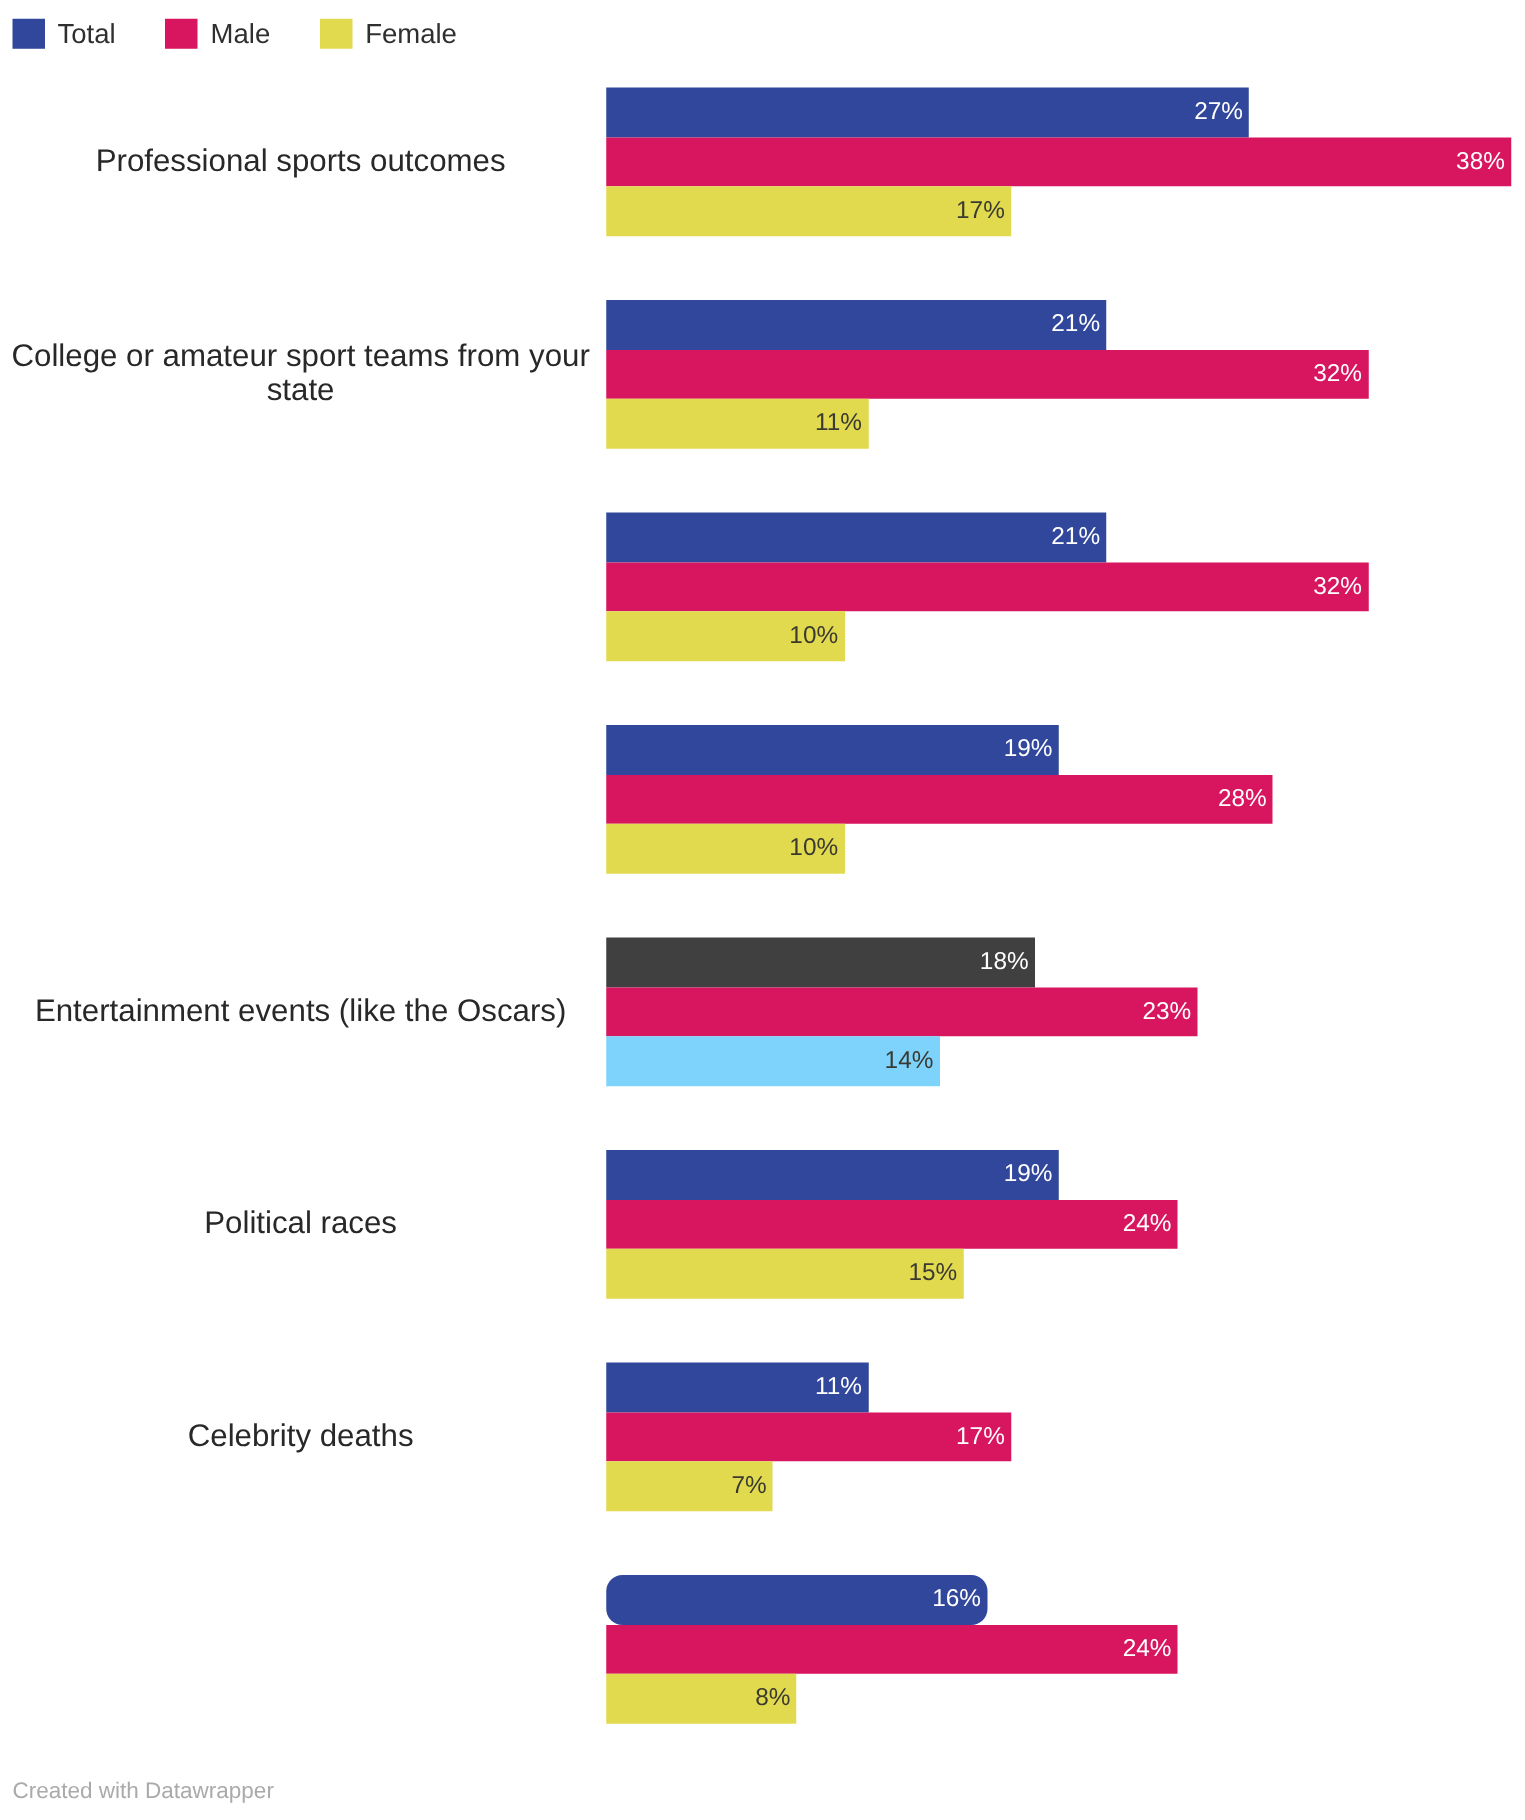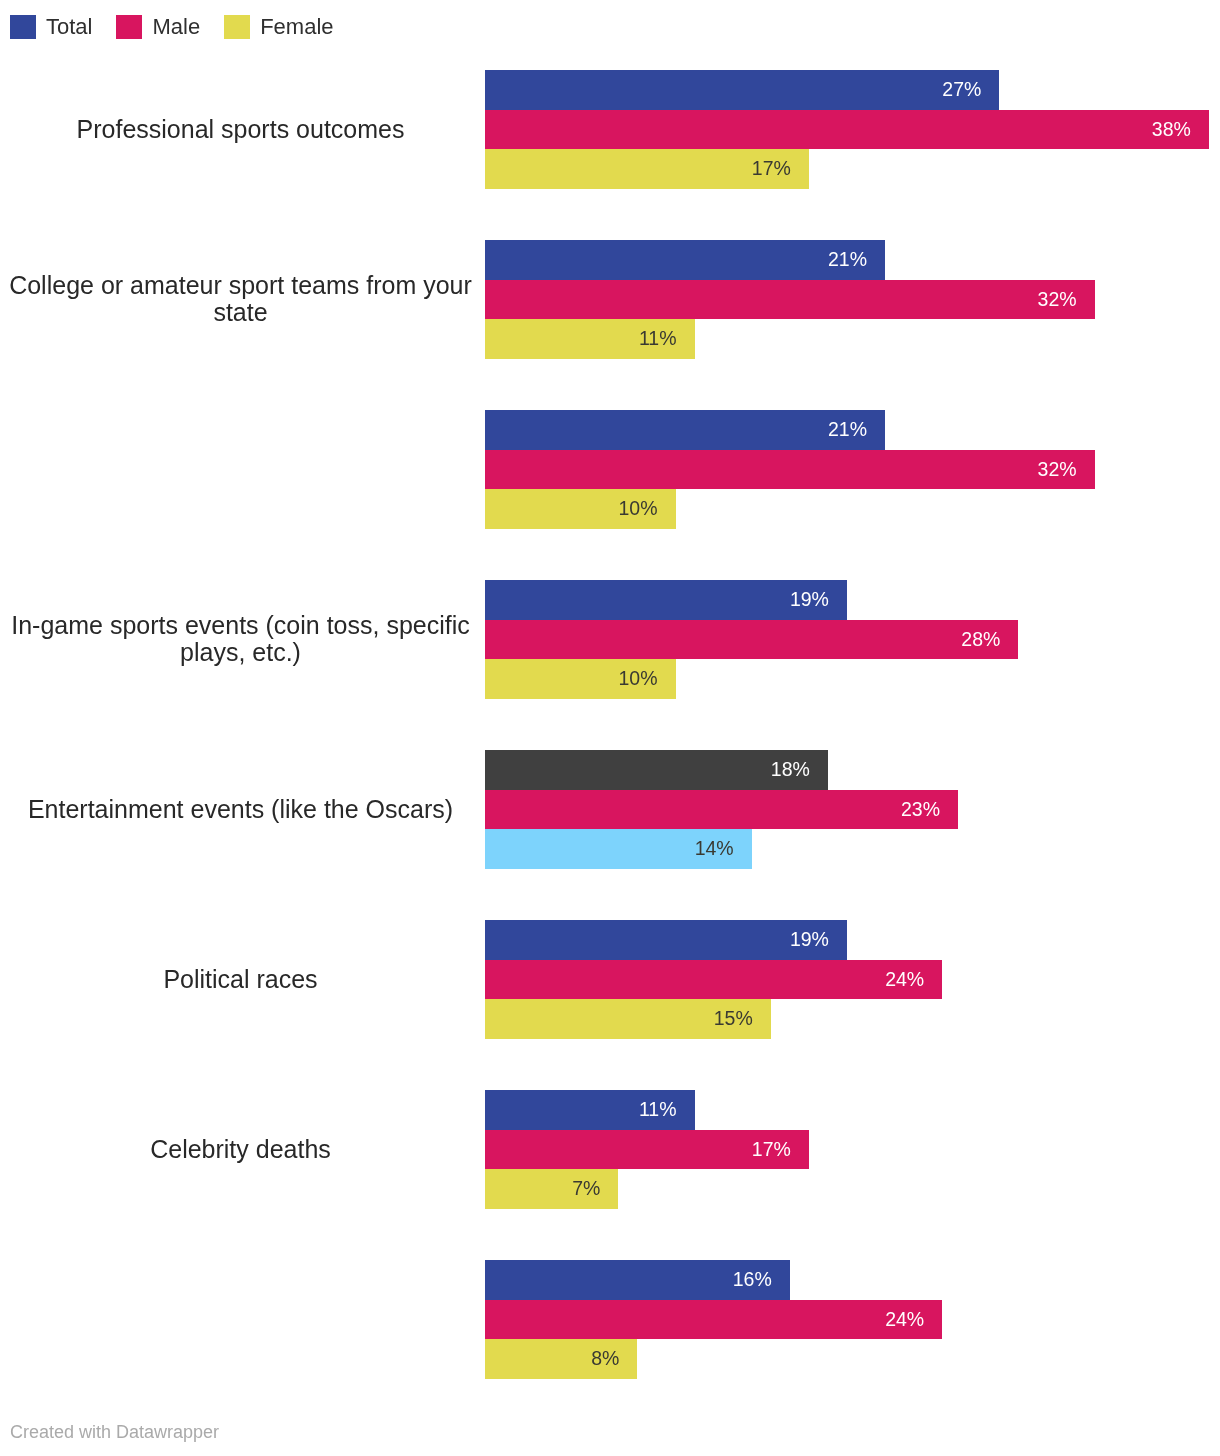--- a/index.html
+++ b/index.html
@@ -16,21 +16,21 @@
   }
 
   
   #legend {
     position: absolute;
     left: 10px;
     top: 14px;
     height: 26px;
     display: flex;
     align-items: center;
-    gap: 0;
+    gap: 16px;
   }
   .legend-item {
     display: flex;
     align-items: center;
     margin-right: 24px;
   }
   .legend-swatch {
     width: 26px;
     height: 24px;
     flex: 0 0 auto;
@@ -76,21 +76,21 @@
     position: relative;
     height: 39.5px;
     display: flex;
     align-items: center;
     justify-content: flex-end;
     box-sizing: border-box;
   }
   .bar-value {
     font-size: 19.5px;
     line-height: 19.5px;
-    padding-right: 18px;
+    padding-right: 5px;
     white-space: nowrap;
   }
   .bar.total  .bar-value { color: #ffffff; }
   .bar.male   .bar-value { color: #ffffff; }
   .bar.female .bar-value { color: #3a3a32; }
 
   
   #footer {
     position: absolute;
     left: 10px;
@@ -154,21 +154,20 @@
         </div>
         <div class="bar male" style="width: 609.6px; background: rgb(216, 21, 95);">
           <span class="bar-value">32%</span>
         </div>
         <div class="bar female" style="width: 190.5px; background: rgb(226, 218, 78);">
           <span class="bar-value">10%</span>
         </div>
       </div>
     </div>
     <div class="group" style="top: 580px; height: 118.5px;">
-      <div class="group-label">In-game sports events (coin toss, specific plays, etc.)</div>
       <div class="bars">
         <div class="bar total" style="width: 361.95px; background: rgb(49, 71, 155);">
           <span class="bar-value">19%</span>
         </div>
         <div class="bar male" style="width: 533.4px; background: rgb(216, 21, 95);">
           <span class="bar-value">28%</span>
         </div>
         <div class="bar female" style="width: 190.5px; background: rgb(226, 218, 78);">
           <span class="bar-value">10%</span>
         </div>
@@ -211,21 +210,21 @@
         <div class="bar male" style="width: 323.85px; background: rgb(216, 21, 95);">
           <span class="bar-value">17%</span>
         </div>
         <div class="bar female" style="width: 133.35px; background: rgb(226, 218, 78);">
           <span class="bar-value">7%</span>
         </div>
       </div>
     </div>
     <div class="group" style="top: 1260px; height: 118.5px;">
       <div class="bars">
-        <div class="bar total" style="width: 304.8px; background: rgb(49, 71, 155);">
+        <div class="bar total" style="width: 304.8px; background: rgb(49, 71, 155); border-radius: 13px;">
           <span class="bar-value">16%</span>
         </div>
         <div class="bar male" style="width: 457.2px; background: rgb(216, 21, 95);">
           <span class="bar-value">24%</span>
         </div>
         <div class="bar female" style="width: 152.4px; background: rgb(226, 218, 78);">
           <span class="bar-value">8%</span>
         </div>
       </div>
     </div>

